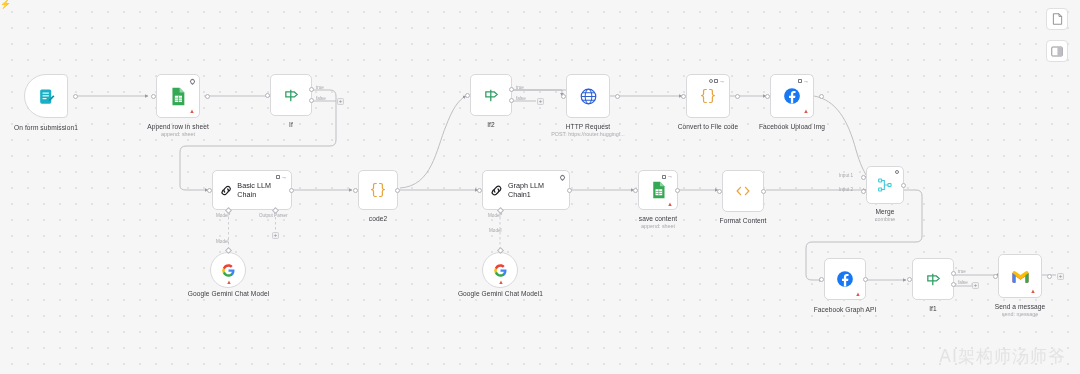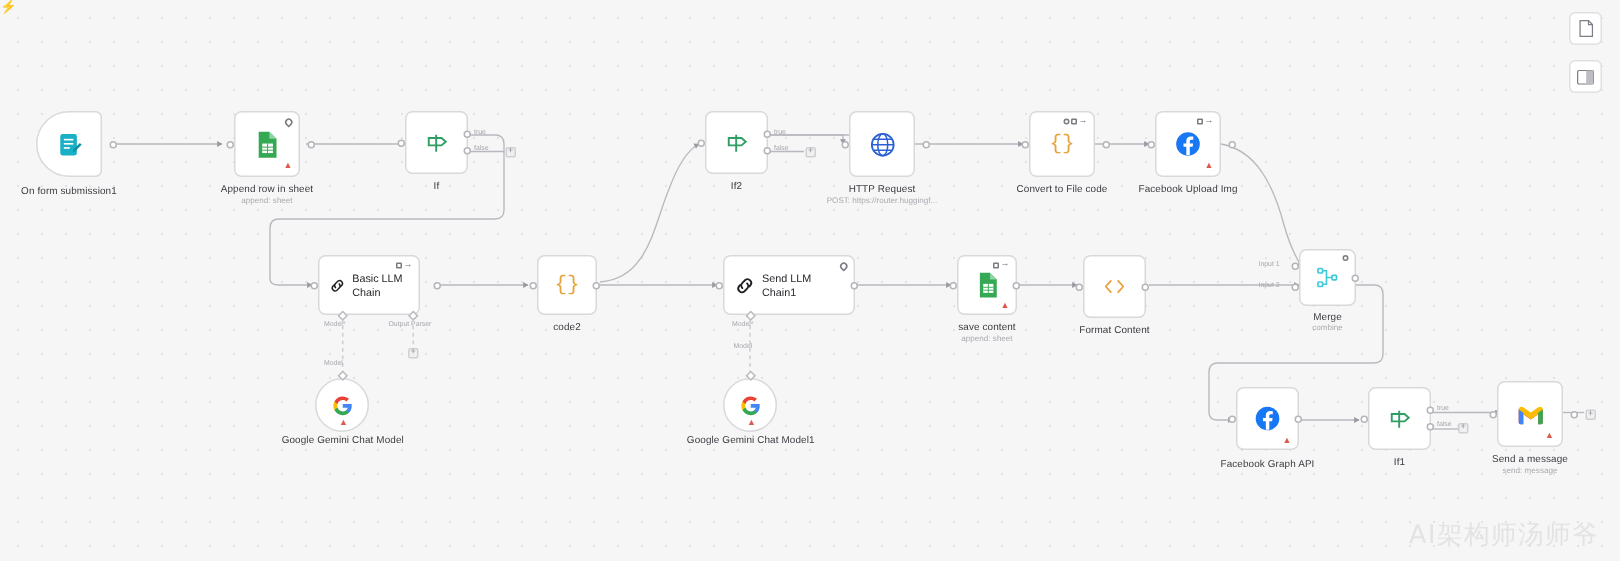--- a/index.html
+++ b/index.html
@@ -197,21 +197,21 @@
     <div class="port" style="left:265px;top:92.5px;"></div>
     <div class="port" style="left:309px;top:87px;"></div>
     <div class="port" style="left:309px;top:98px;"></div>
     <div class="ptlabel" style="left:316px;top:85px;">true</div>
     <div class="ptlabel" style="left:316px;top:96px;">false</div>
     <div class="plus" style="left:337px;top:97.5px;">+</div>
     <div class="label" style="left:251px;top:121px;width:80px;">If</div>
   </div>
 
   <div class="node">
-    <div class="box wide" style="left:212px;top:170px;width:68px;height:40px;padding-left:6px;">
+    <div class="box wide" style="left:212px;top:170px;width:80px;height:40px;padding-left:6px;">
       <svg width="15" height="15" viewBox="0 0 24 24">
         <path d="M9.5 14.5 a4 4 0 0 1 0-5.6 l3-3 a4 4 0 0 1 5.6 5.6 l-1.3 1.3" fill="none" stroke="#1f1f24" stroke-width="2" stroke-linecap="round"></path>
         <path d="M14.5 9.5 a4 4 0 0 1 0 5.6 l-3 3 a4 4 0 0 1-5.6-5.6 l1.3-1.3" fill="none" stroke="#1f1f24" stroke-width="2" stroke-linecap="round"></path>
       </svg>
       <div class="inline-name">Basic LLM Chain</div>
       <div class="hdr" style="right:4px;top:3.5px;">
         <span class="sq"></span>
         <span class="ar">→</span>
       </div>
     </div>
@@ -314,21 +314,21 @@
     <div class="port" style="left:819px;top:93.5px;"></div>
     <div class="label" style="left:750px;top:123px;width:84px;">Facebook Upload Img</div>
   </div>
 
   <div class="node">
     <div class="box wide" style="left:482px;top:170px;width:88px;height:40px;padding-left:6px;">
       <svg width="15" height="15" viewBox="0 0 24 24">
         <path d="M9.5 14.5 a4 4 0 0 1 0-5.6 l3-3 a4 4 0 0 1 5.6 5.6 l-1.3 1.3" fill="none" stroke="#1f1f24" stroke-width="2" stroke-linecap="round"></path>
         <path d="M14.5 9.5 a4 4 0 0 1 0 5.6 l-3 3 a4 4 0 0 1-5.6-5.6 l1.3-1.3" fill="none" stroke="#1f1f24" stroke-width="2" stroke-linecap="round"></path>
       </svg>
-      <div class="inline-name">Send LLM Chain1</div>
+      <div class="inline-name">Graph LLM Chain1</div>
       <div class="hdr" style="right:4px;top:3.5px;">
         <span class="pin"></span>
       </div>
     </div>
     <div class="port" style="left:477px;top:187.5px;"></div>
     <div class="port" style="left:567px;top:187.5px;"></div>
     <div class="diamond" style="left:497.5px;top:208px;"></div>
     <div class="ptlabel" style="left:488px;top:213px;">Model*</div>
     <div class="ptlabel" style="left:489px;top:228px;">Model</div>
   </div>

